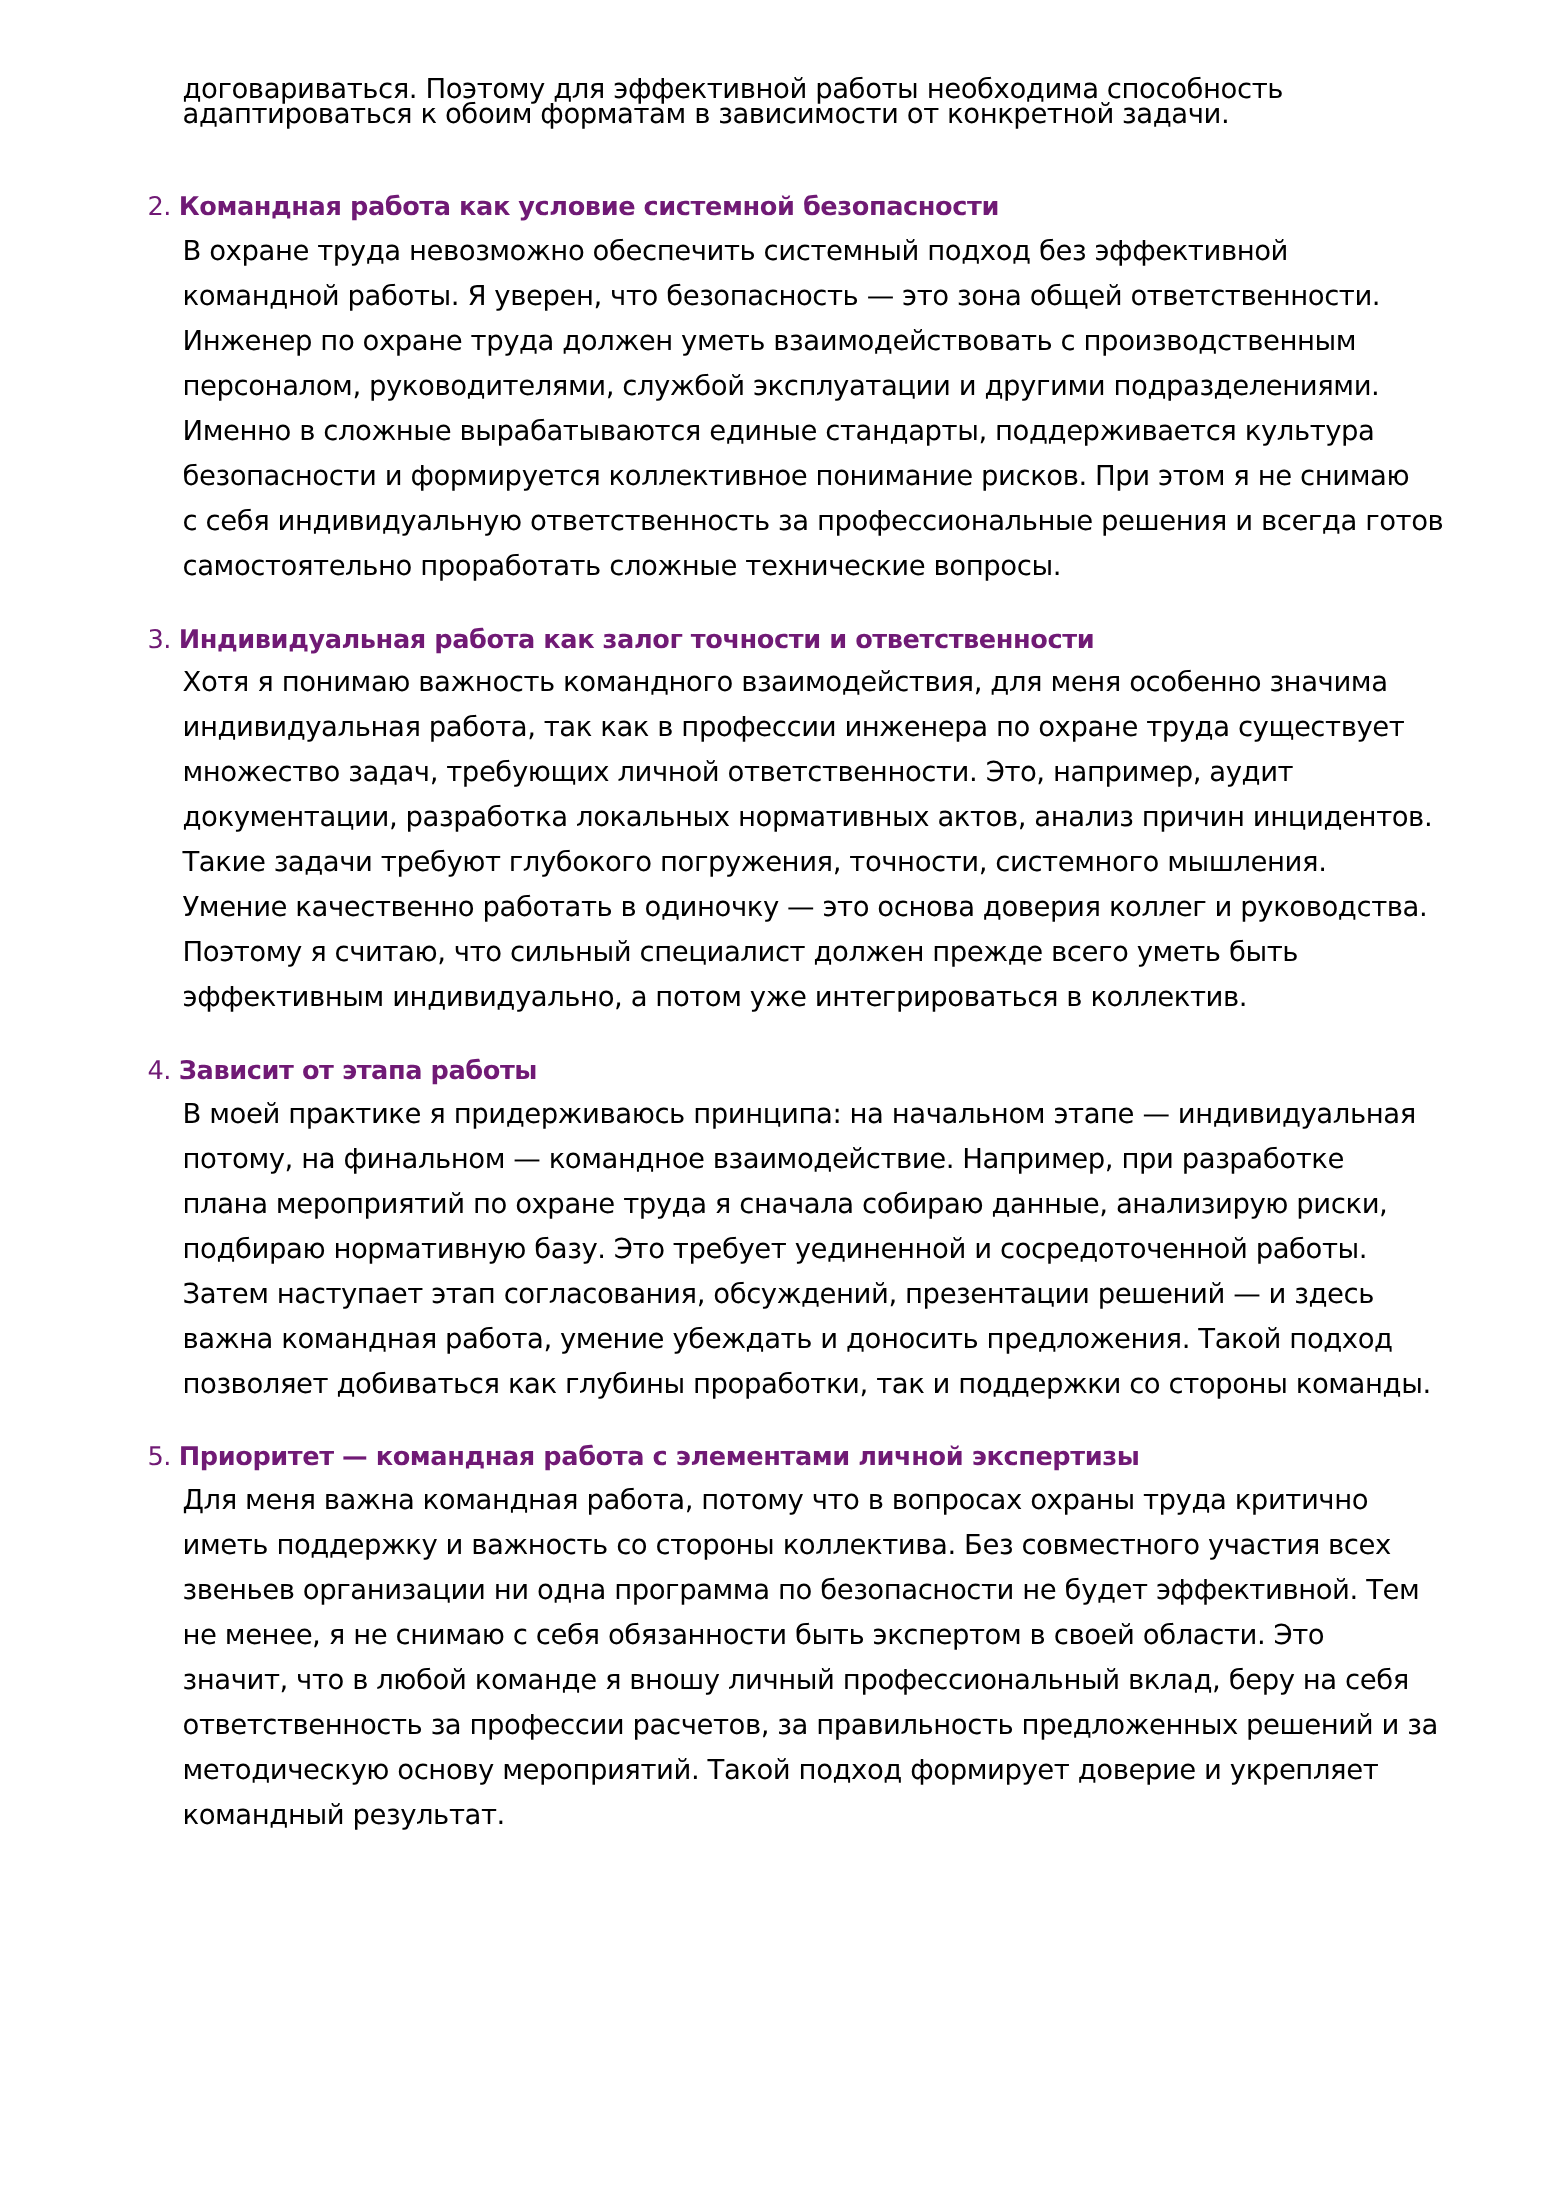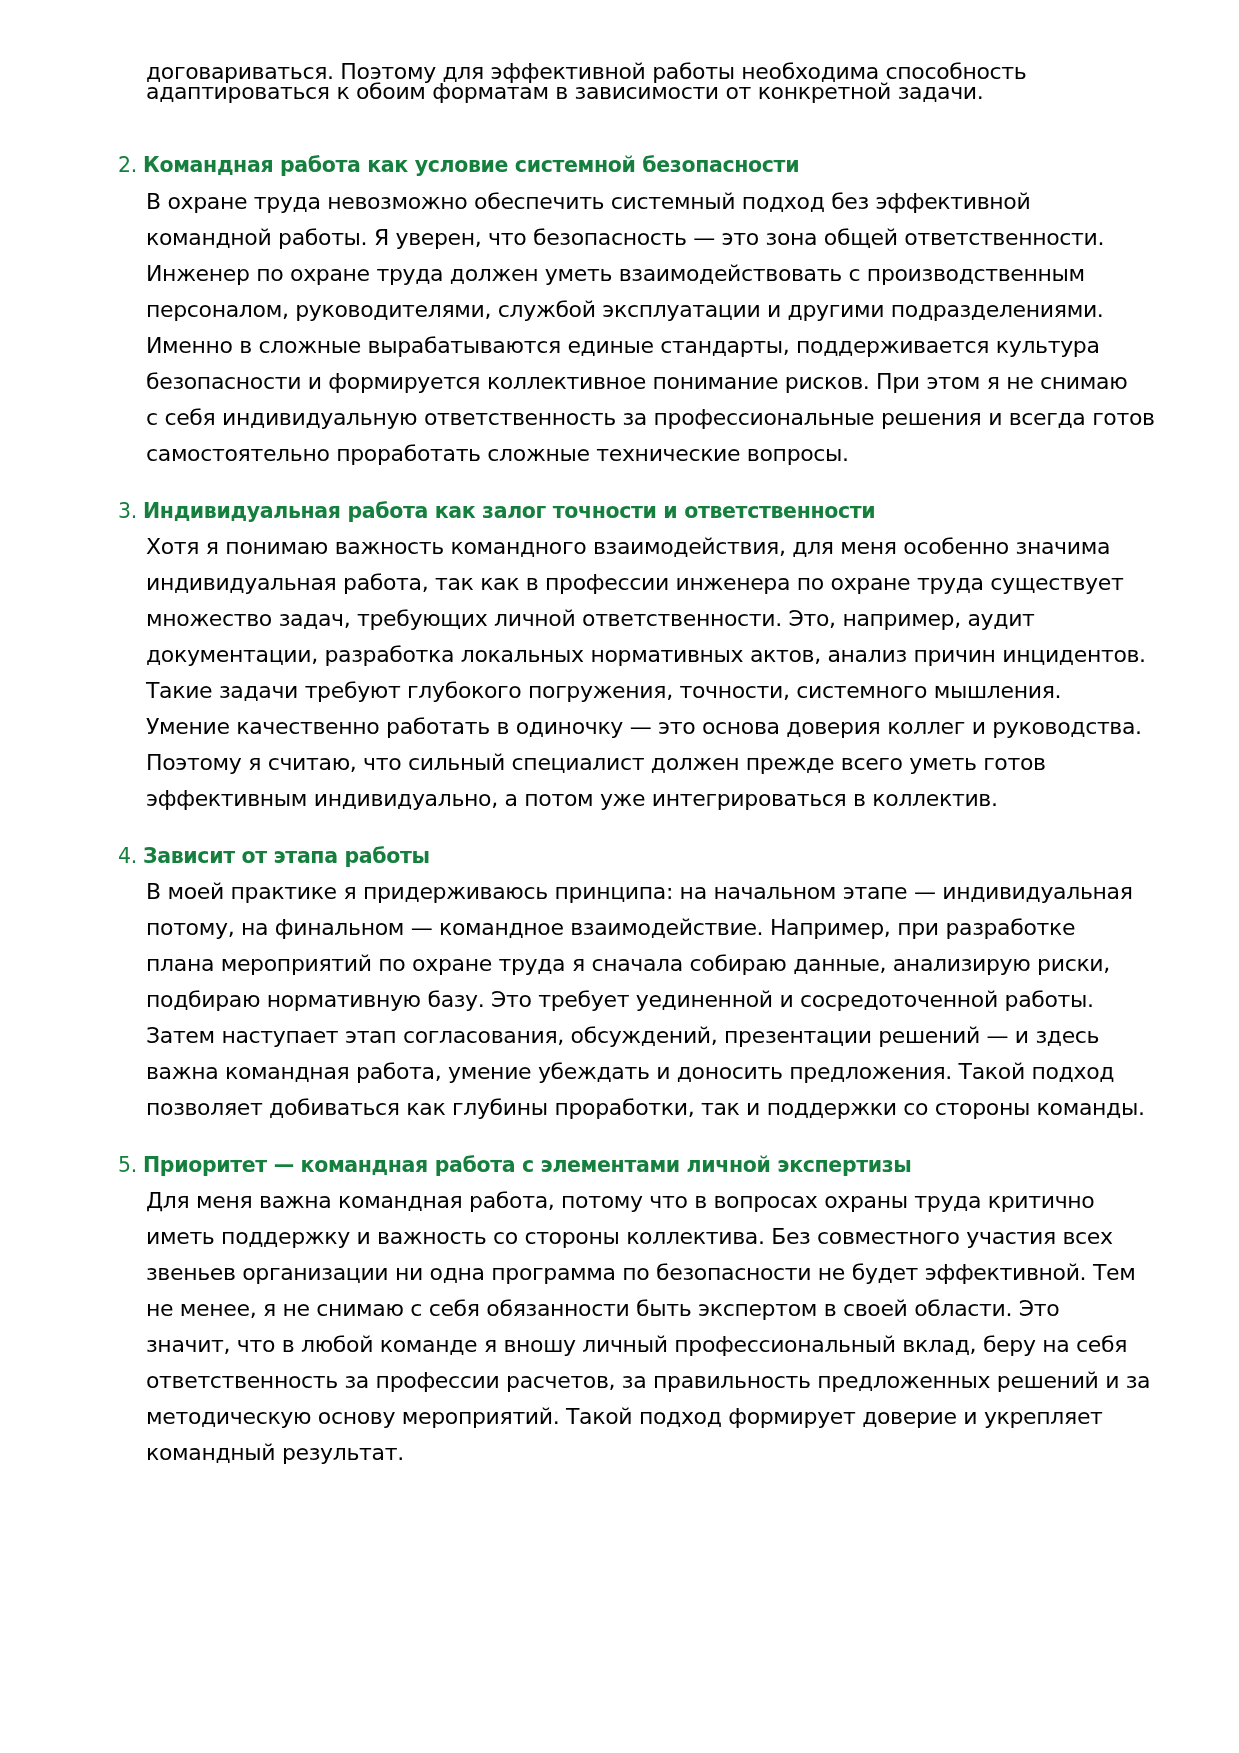--- a/index.html
+++ b/index.html
@@ -10,21 +10,21 @@
   }
   .page { position: absolute; left: 0; top: 0; width: 1239px; height: 1753px; }
   .line {
     position: absolute; left: 146px; white-space: nowrap;
     font-size: 22px; letter-spacing: -0.35px; line-height: 40px;
     color: #000000;
   }
   .heading {
     position: absolute; left: 118px; white-space: nowrap;
     font-size: 20.5px; letter-spacing: -0.35px; line-height: 40px;
-    color: #15803d;
+    color: #701a75;
   }
   .heading .num { font-weight: normal; }
   .heading .title { font-weight: bold; }
 </style>
 </head>
 <body>
 
 <div class="page">
 
   <div>
@@ -51,21 +51,21 @@
     <div class="heading" style="top:491px">
       <span class="num">3.</span>
       <span class="title">Индивидуальная работа как залог точности и ответственности</span>
     </div>
     <span class="line" style="top:527px">Хотя я понимаю важность командного взаимодействия, для меня особенно значима</span>
     <span class="line" style="top:563px">индивидуальная работа, так как в профессии инженера по охране труда существует</span>
     <span class="line" style="top:599px">множество задач, требующих личной ответственности. Это, например, аудит</span>
     <span class="line" style="top:635px">документации, разработка локальных нормативных актов, анализ причин инцидентов.</span>
     <span class="line" style="top:671px">Такие задачи требуют глубокого погружения, точности, системного мышления.</span>
     <span class="line" style="top:707px">Умение качественно работать в одиночку — это основа доверия коллег и руководства.</span>
-    <span class="line" style="top:743px">Поэтому я считаю, что сильный специалист должен прежде всего уметь готов</span>
+    <span class="line" style="top:743px">Поэтому я считаю, что сильный специалист должен прежде всего уметь быть</span>
     <span class="line" style="top:779px">эффективным индивидуально, а потом уже интегрироваться в коллектив.</span>
   </div>
 
   <div>
     <div class="heading" style="top:836px">
       <span class="num">4.</span>
       <span class="title">Зависит от этапа работы</span>
     </div>
     <span class="line" style="top:872px">В моей практике я придерживаюсь принципа: на начальном этапе — индивидуальная</span>
     <span class="line" style="top:908px">потому, на финальном — командное взаимодействие. Например, при разработке</span>

